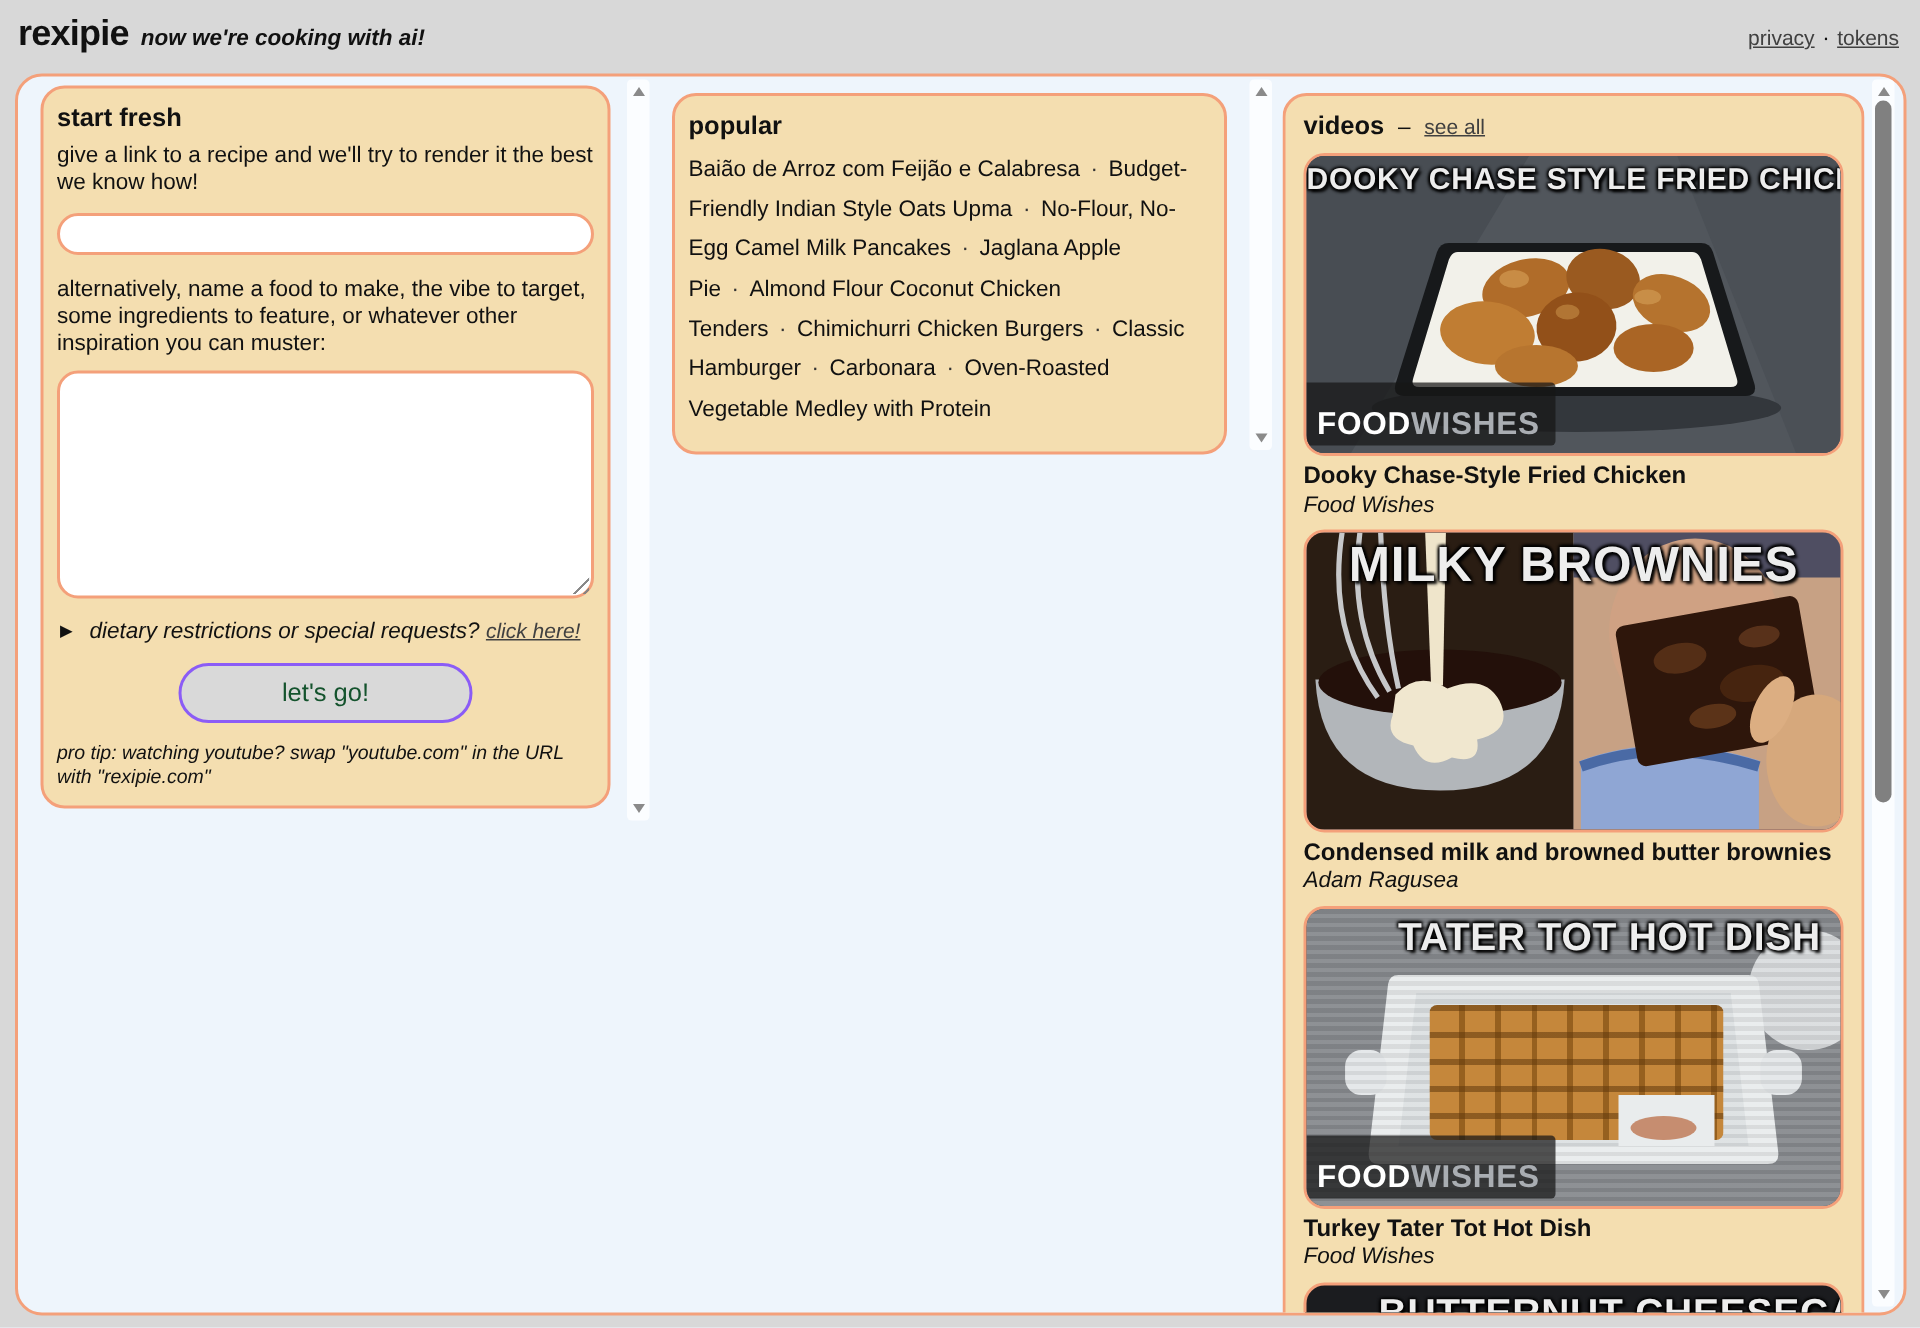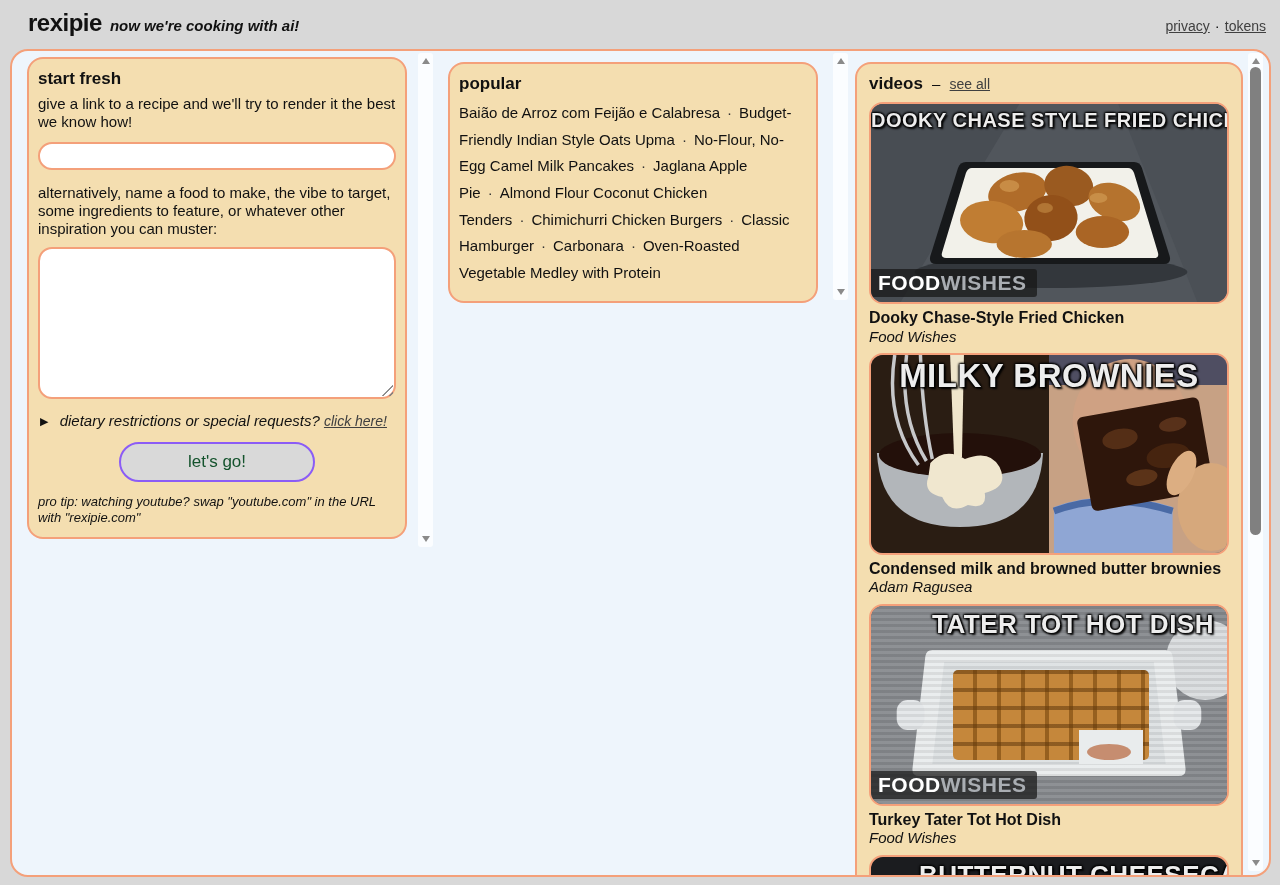--- a/index.html
+++ b/index.html
@@ -8,21 +8,21 @@
     background: #d8d8d8;
     font-family: "Liberation Sans", "DejaVu Sans", sans-serif;
     color: #111;
     overflow: hidden;
   }
   
   .hdr {
     height: 46px;
     display: flex;
     align-items: baseline;
-    padding: 9px 14px 0 28px;
+    padding: 9px 14px 0 12px;
   }
   .hdr .app { font-size: 24px; font-weight: bold; letter-spacing: -0.5px; }
   .hdr .tag { font-size: 15px; font-weight: bold; font-style: italic; margin-left: 8px; }
   .hdr .spacer { flex: 1; }
   .hdr a, .lnk { color: #404040; text-decoration: underline; cursor: pointer; font-size: 14px; }
   .hdr .dot { margin: 0 5px; font-size: 15px; }
 
   
   .main {
     position: absolute;
@@ -130,21 +130,21 @@
     font-weight: bold; color: #ededed;
     text-shadow: 2px 2px 2px rgba(0,0,0,.95), -1px -1px 2px rgba(0,0,0,.9), 1px -1px 2px rgba(0,0,0,.9), -1px 1px 2px rgba(0,0,0,.9);
     letter-spacing: 0.5px;
   }
   .t-sm { font-size: 20px; }
   .t-lg { font-size: 33px; top: 2px; }
   .t-md { font-size: 26px; top: 3px; padding-left: 48px; }
   .wm {
     position: absolute; left: 0; bottom: 5px;
     background: rgba(22,22,22,.72);
-    padding: 2px 10px 2px 7px;
+    padding: 16px 10px 2px 7px;
     font-weight: bold; font-size: 21px; letter-spacing: 0.5px;
     border-radius: 0 3px 3px 0;
   }
   .wm .w1 { color: #fff; }
   .wm .w2 { color: #a9adb2; }
   .cap { text-align: left; margin-top: 5px; line-height: 1.16; }
   .cap .ct { font-size: 16px; font-weight: bold; }
   .cap .cc { font-size: 15px; font-style: italic; }
   .tots {
     position: absolute; left: 82px; top: 64px; width: 196px; height: 90px;

